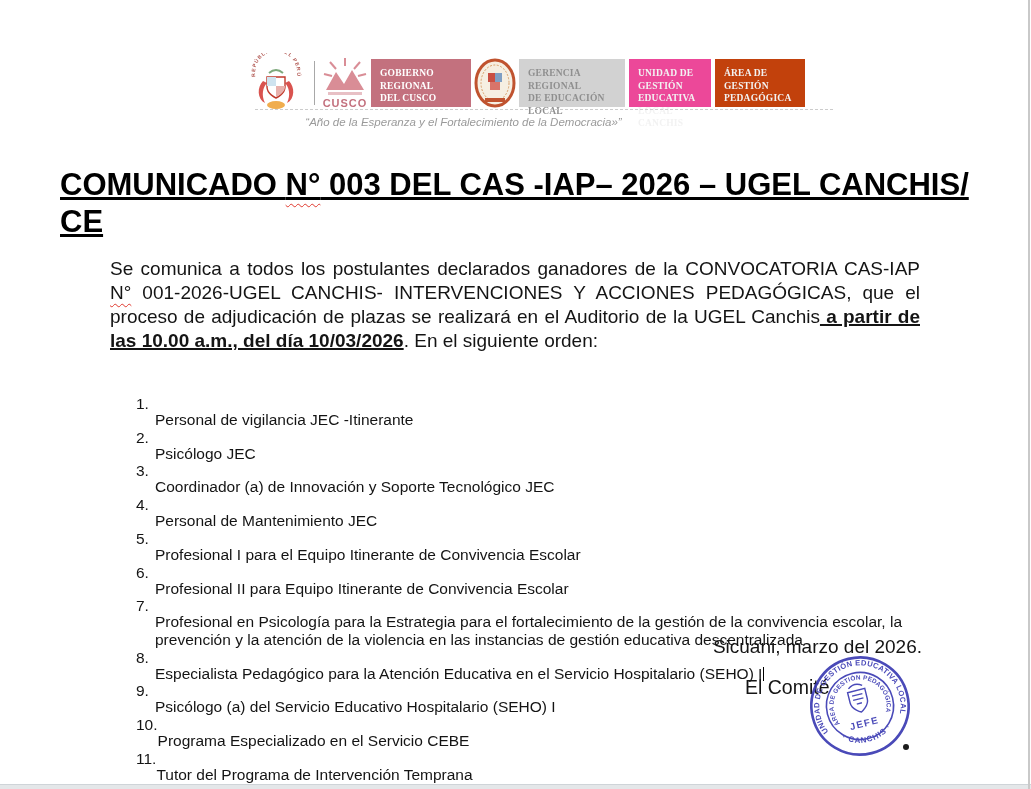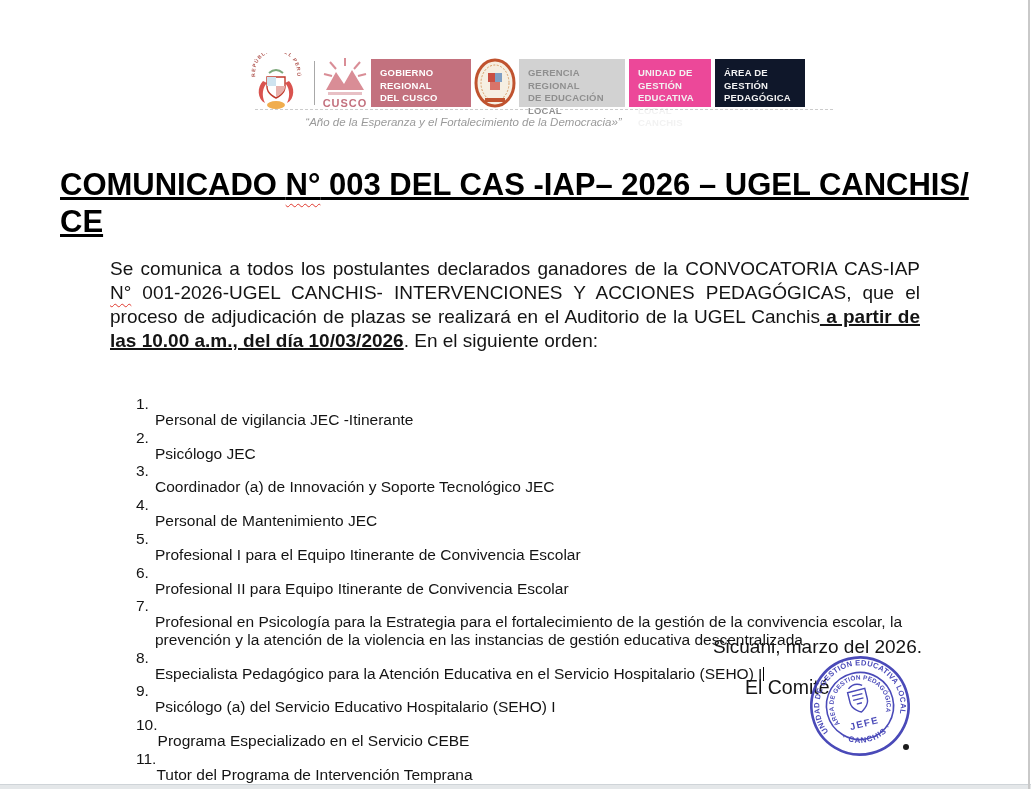--- a/index.html
+++ b/index.html
@@ -7,27 +7,27 @@
     position:relative; width:1031px; height:789px; background:#ffffff;
     font-family:"Liberation Sans", sans-serif; color:#111; overflow:hidden;
   }
   
   .header-strip{position:absolute; left:249px; top:55px; height:56px; display:flex; align-items:center;}
   .coat{width:54px; height:60px; margin-right:11px;}
   .hdr-divider{width:1px; height:44px; background:#a8a8a8; margin-right:7px;}
   .cusco-logo{width:47px; height:54px; margin-right:2px;}
   .banner{height:48px; box-sizing:border-box; padding:6px 6px 4px 9px;
           font-weight:bold; font-size:9.5px; line-height:1.32; letter-spacing:.2px;
-          white-space:pre-line; display:flex; align-items:flex-start;}
+          white-space:pre-line; display:flex; align-items:flex-start;font-family:Liberation Serif, serif;}
   .banner-inner{margin-top:2px;}
   .banner-gob{width:100px; background:#c3717e; color:#ffffff;}
   .seal{width:44px; height:54px; margin:0 2px;}
   .banner-ger{width:106px; background:#d2d2d2; color:#8f8f8f; margin-right:4px;}
   .banner-ugel{width:82px; background:#ec4899; color:#f2f2f2; margin-right:4px;}
-  .banner-area{width:90px; background:#0f172a; color:#f2f2f2;}
+  .banner-area{width:90px; background:#c2410c; color:#f2f2f2;}
   .dash-line{position:absolute; left:255px; top:109px; width:578px; border-top:1px dashed #cccccc; height:0;}
   .tagline{position:absolute; left:0; top:116px; width:927px; text-align:center;
            font-style:italic; color:#9a9a9a; font-size:11.5px;}
   
   .doc-title{position:absolute; left:60px; top:166px; width:911px; text-align:left;
              font-size:31px; font-weight:bold; line-height:37px; color:#000;
              text-decoration:underline; text-decoration-thickness:3px; margin:0;}
   .squiggle{text-decoration-line:underline; text-decoration-style:wavy;
             text-decoration-color:#e0392e; text-decoration-thickness:1px; text-underline-offset:8px;}
   .squiggle-sm{text-decoration-line:underline; text-decoration-style:wavy;

